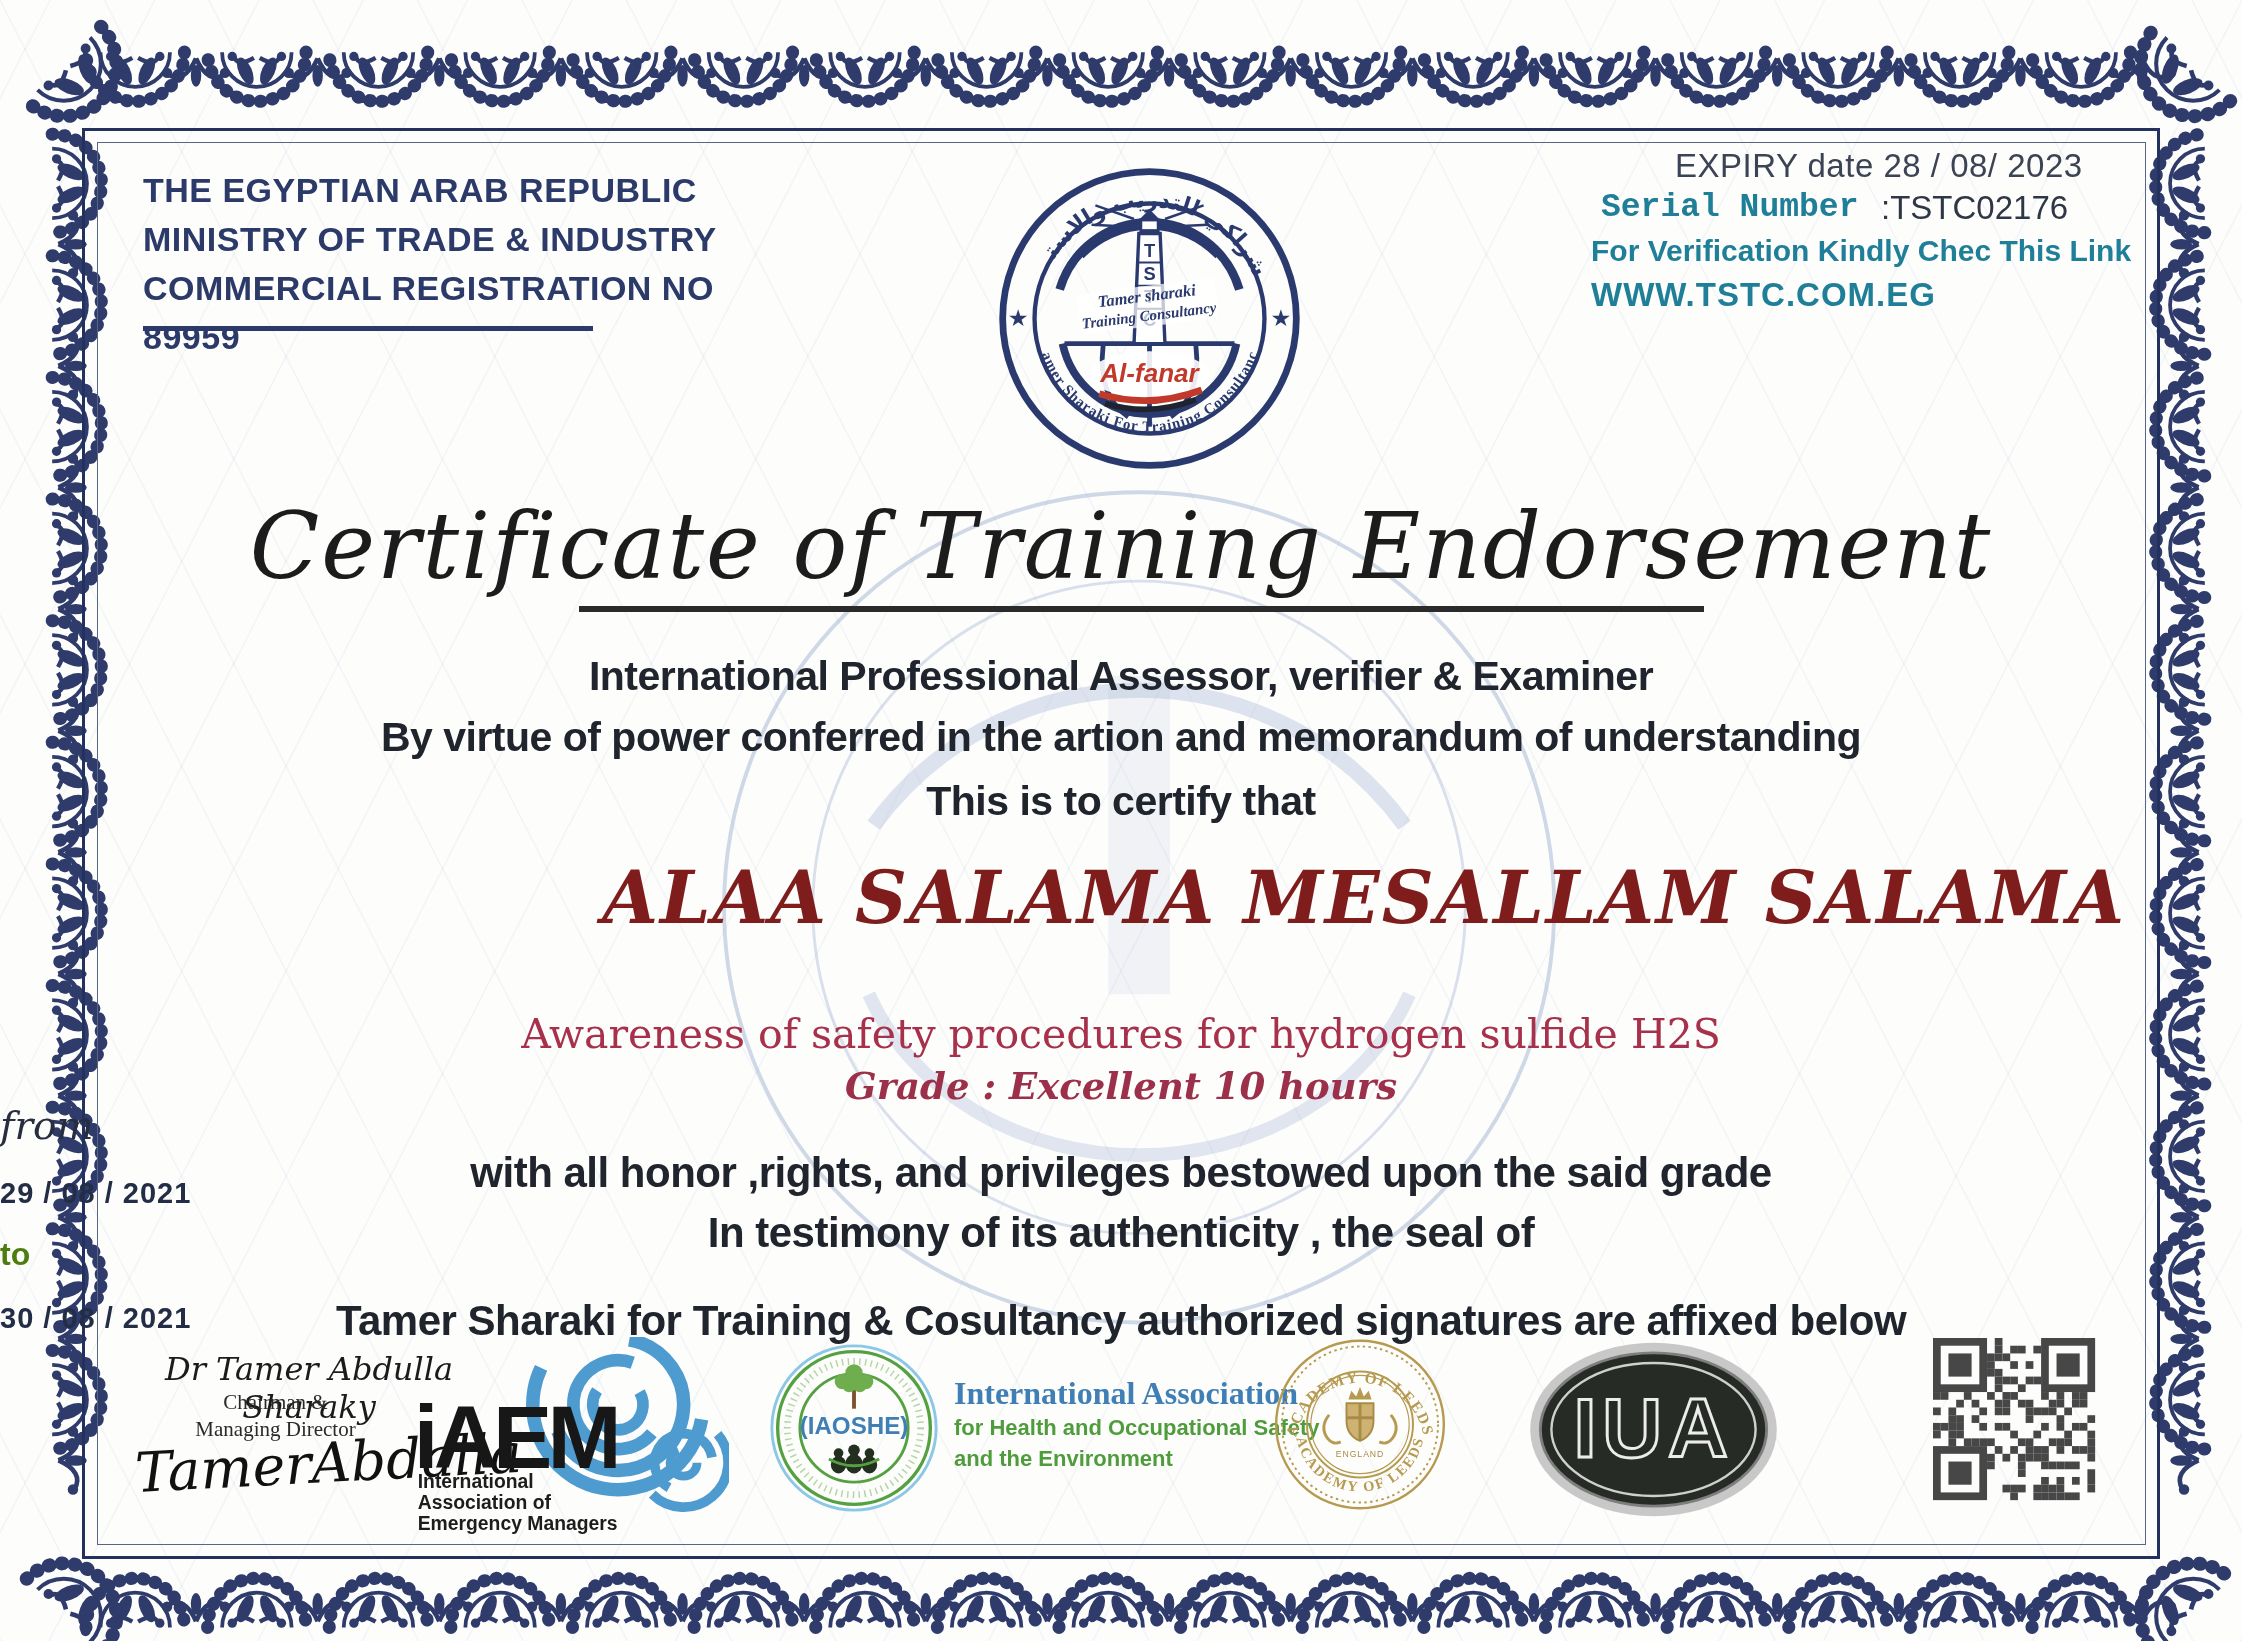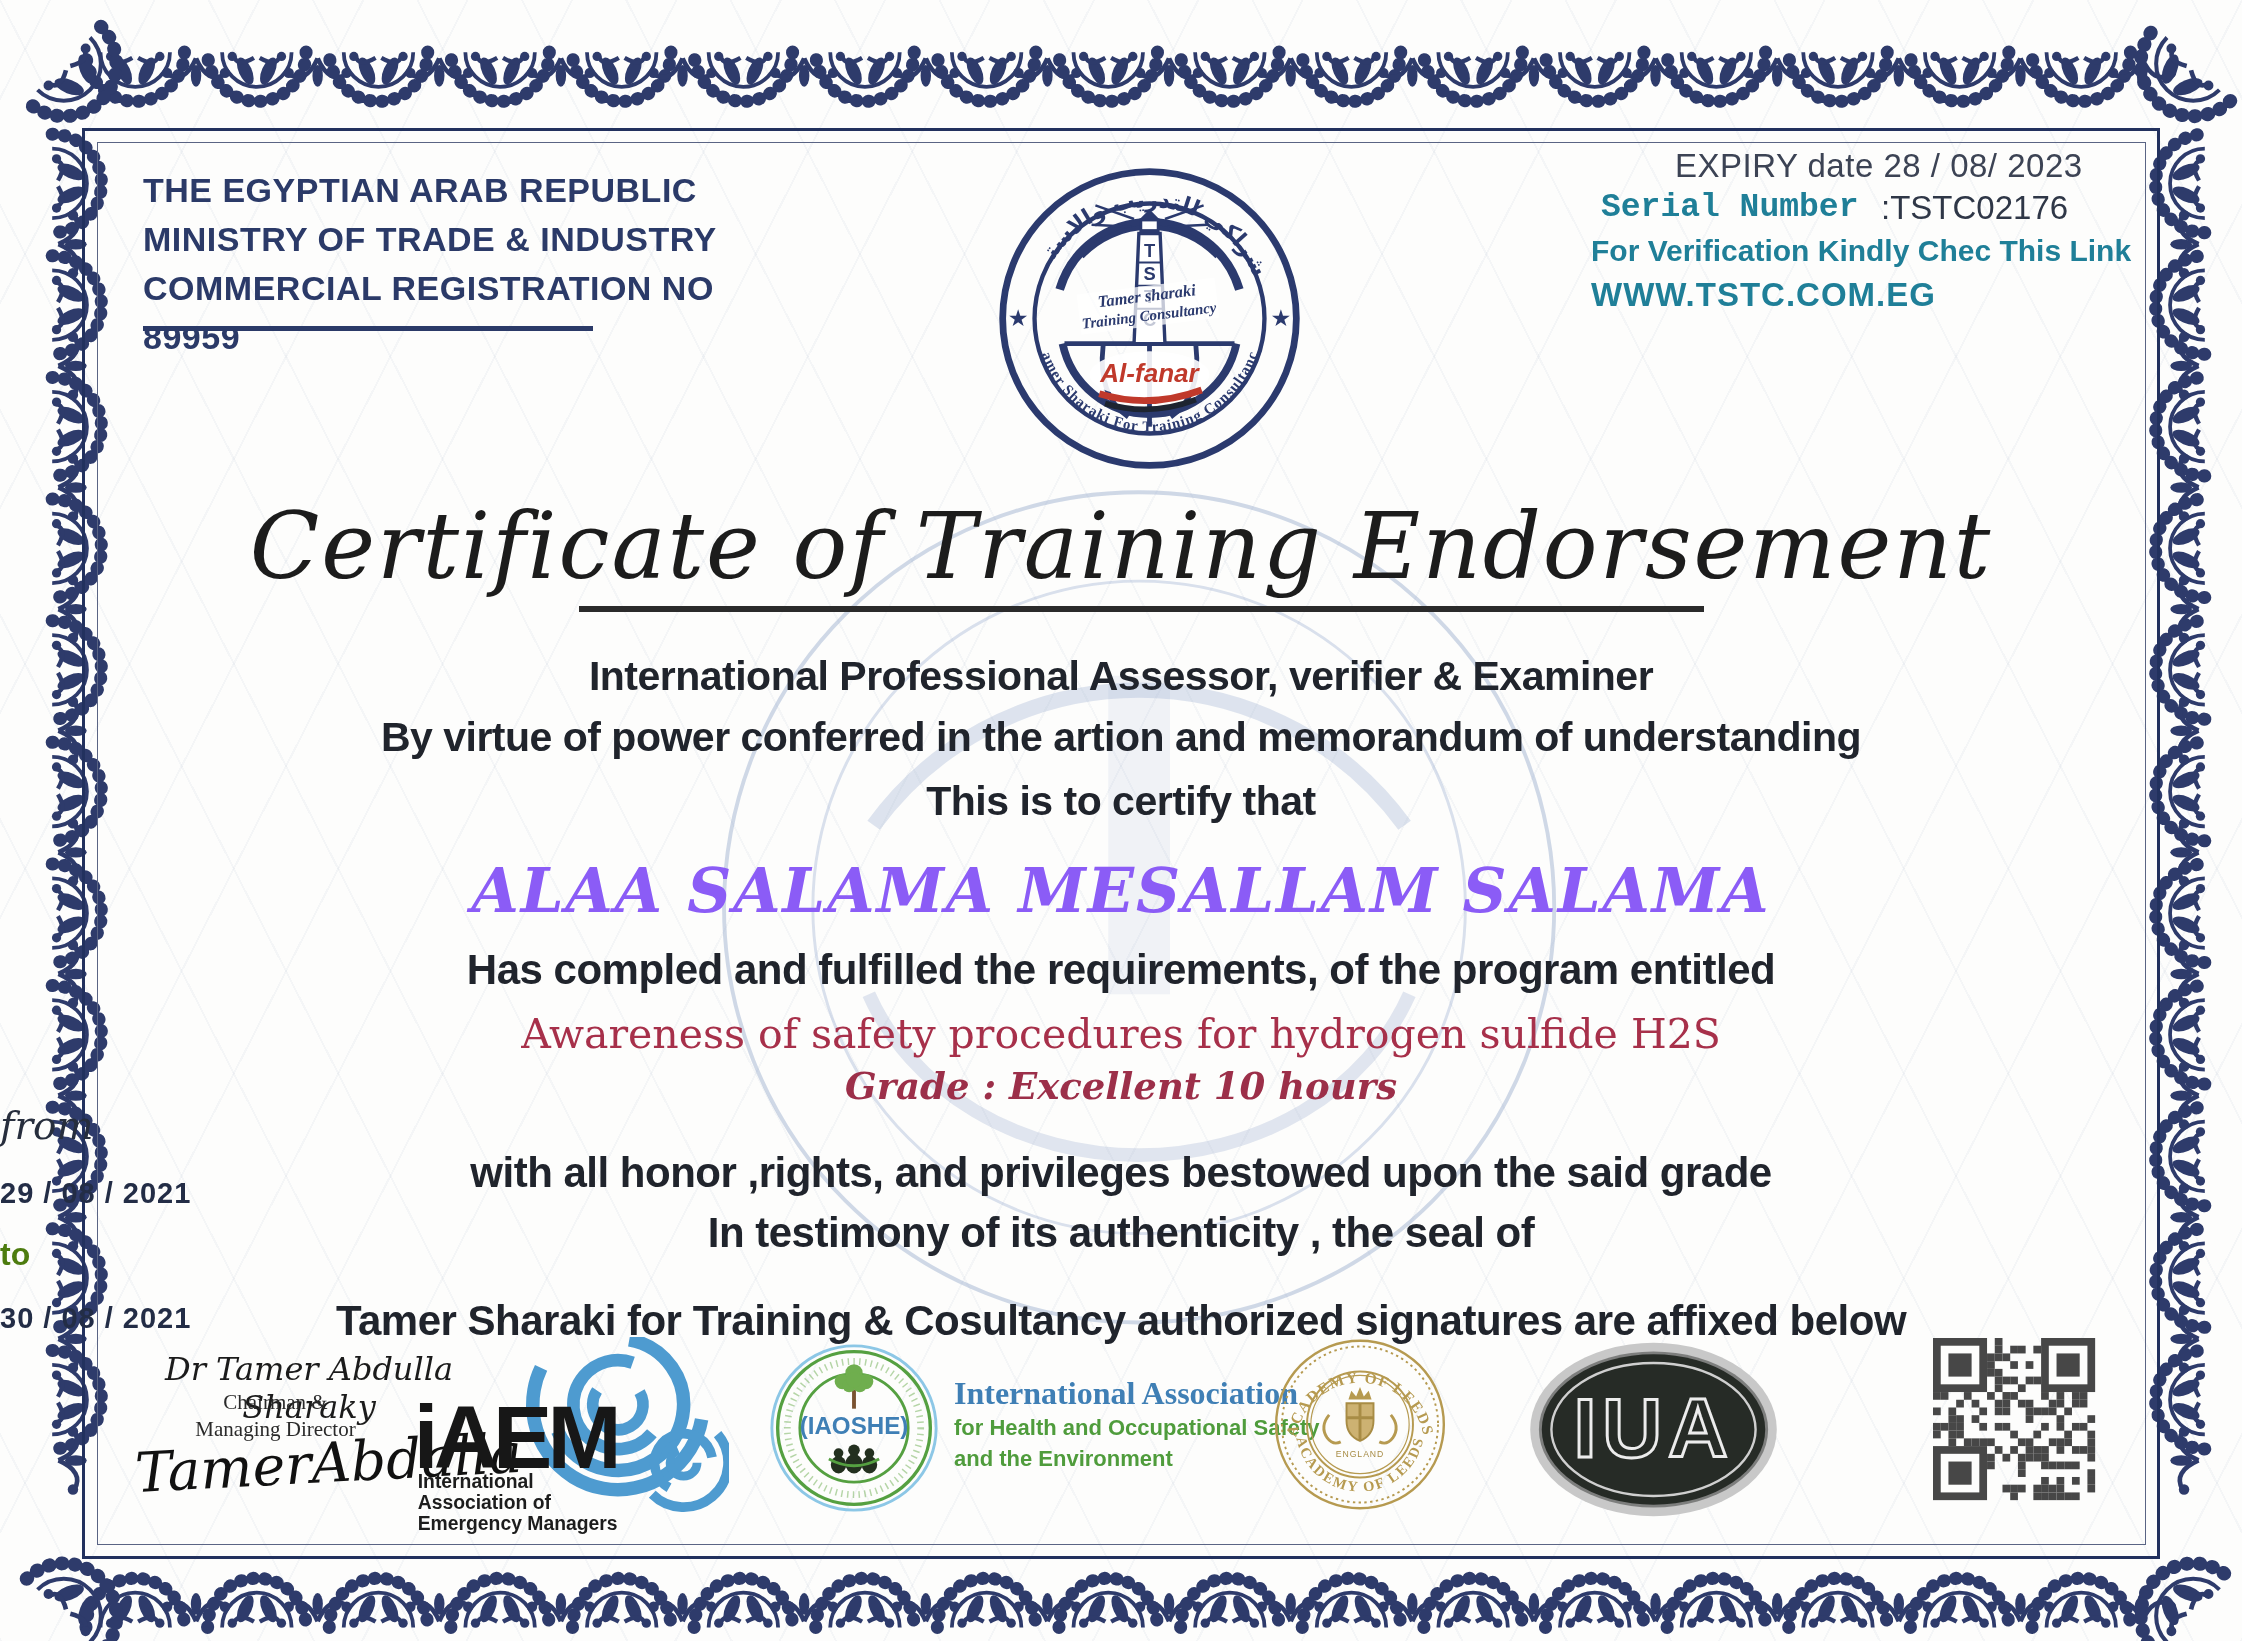--- a/index.html
+++ b/index.html
@@ -27,23 +27,23 @@
   .website{left:1591px;top:276px;font-size:33px;letter-spacing:1px;}
   .title{left:0;right:0;top:494px;text-align:center;
     font-family:"DejaVu Serif",serif;font-style:italic;font-weight:400;
     font-size:91px;color:#1c1c1c;letter-spacing:1.9px;}
   .title-rule{left:579px;top:606px;width:1125px;height:5.8px;background:#2b2b2b;}
   .bold-line{left:116px;right:116px;text-align:center;font-weight:700;
     color:#20242c;letter-spacing:-0.5px;}
   .intro1{top:653px;font-size:41px;}
   .intro2{top:714px;font-size:41px;}
   .intro3{top:778px;font-size:41px;}
-  .recipient{left:116px;right:116px;top:855px;text-align:center;
+  .recipient{left:116px;right:116px;top:855px;text-align:right;
     font-family:"DejaVu Serif",serif;font-style:italic;font-weight:600;
-    font-size:61px;color:#8b5cf6;letter-spacing:1.9px;}
+    font-size:72px;color:#7f1d1d;letter-spacing:1.9px;}
   .prog-intro{top:946px;font-size:42px;}
   .program{left:116px;right:116px;top:1010px;text-align:center;
     font-family:"DejaVu Serif",serif;font-size:41px;color:#a7304a;}
   .grade{left:116px;right:116px;top:1064px;text-align:center;
     font-family:"DejaVu Serif",serif;font-style:italic;font-weight:700;
     font-size:37px;color:#9c2f49;}
   .dates-row{left:0;right:0;top:1103px;display:flex;justify-content:center;
     align-items:flex-start;gap:19.3px;flex-direction:column;}
   .from-label{font-family:"DejaVu Serif",serif;font-style:italic;font-size:39px;color:#272e3d;}
   .date-val{font-size:29px;font-weight:600;color:#232d46;padding-top:9.7px;letter-spacing:1px;}
@@ -279,21 +279,20 @@
   </svg>
 
   <div class="abs title">Certificate of Training Endorsement</div>
   <div class="abs title-rule"></div>
 
   <div class="abs bold-line intro1">International Professional Assessor, verifier &amp; Examiner</div>
   <div class="abs bold-line intro3">This is to certify that</div>
   <div class="abs bold-line intro2">By virtue of power conferred in the artion and memorandum of understanding</div>
 
   <div class="abs recipient">ALAA SALAMA MESALLAM SALAMA</div>
-  <div class="abs bold-line prog-intro">Has compled and fulfilled the requirements, of the program entitled</div>
   <div class="abs program">Awareness of safety procedures for hydrogen sulfide H2S</div>
   <div class="abs grade">Grade : Excellent 10 hours</div>
 
   <div class="abs dates-row">
     <span class="from-label">from</span>
     <span class="date-val">29 / 08 / 2021</span>
     <span class="to-label">to</span>
     <span class="date-val">30 / 08 / 2021</span>
   </div>
 

